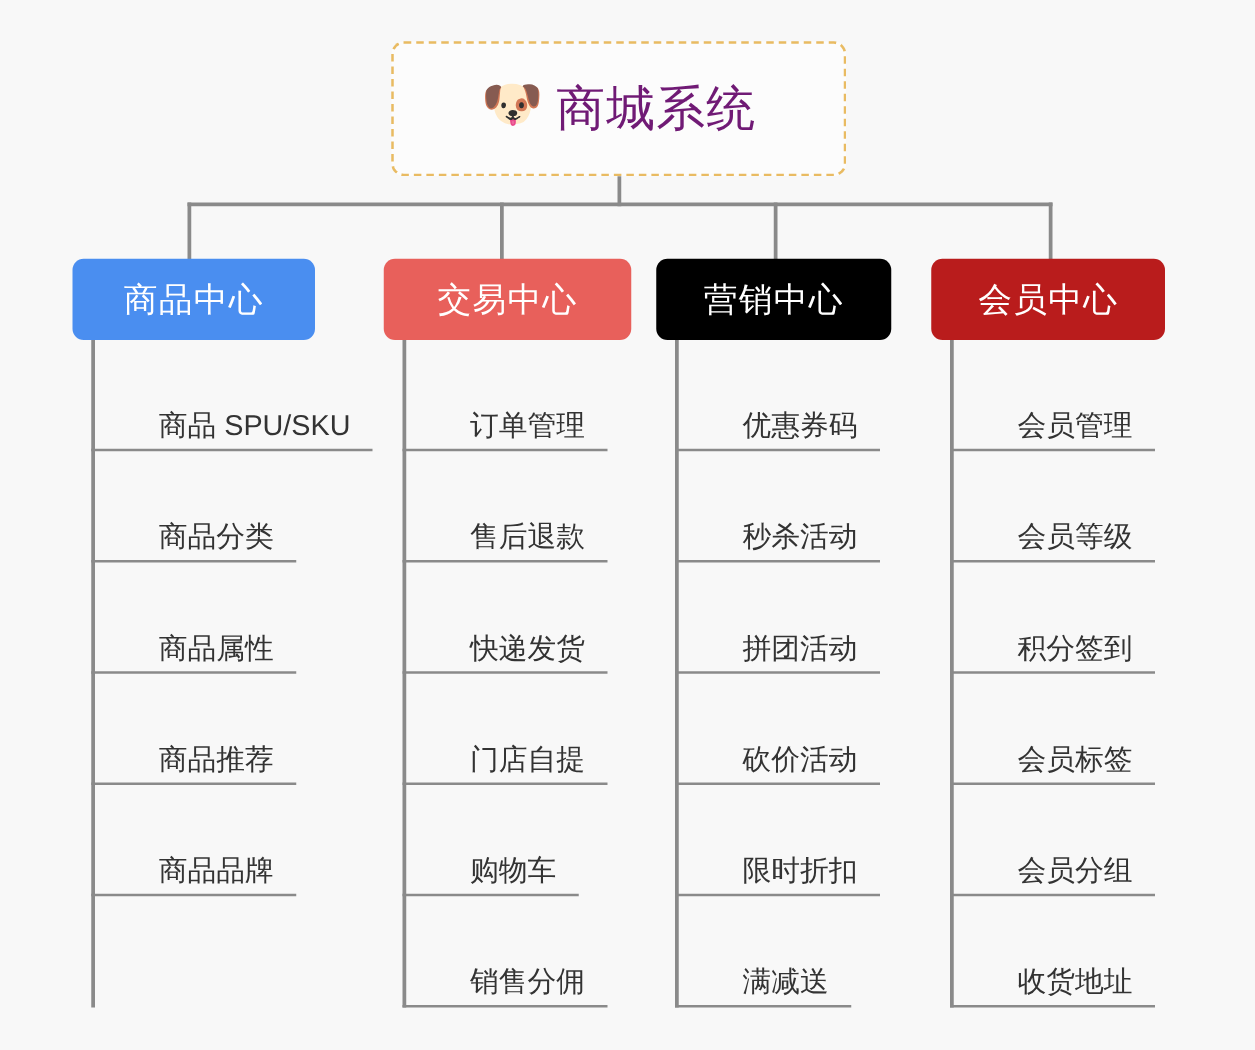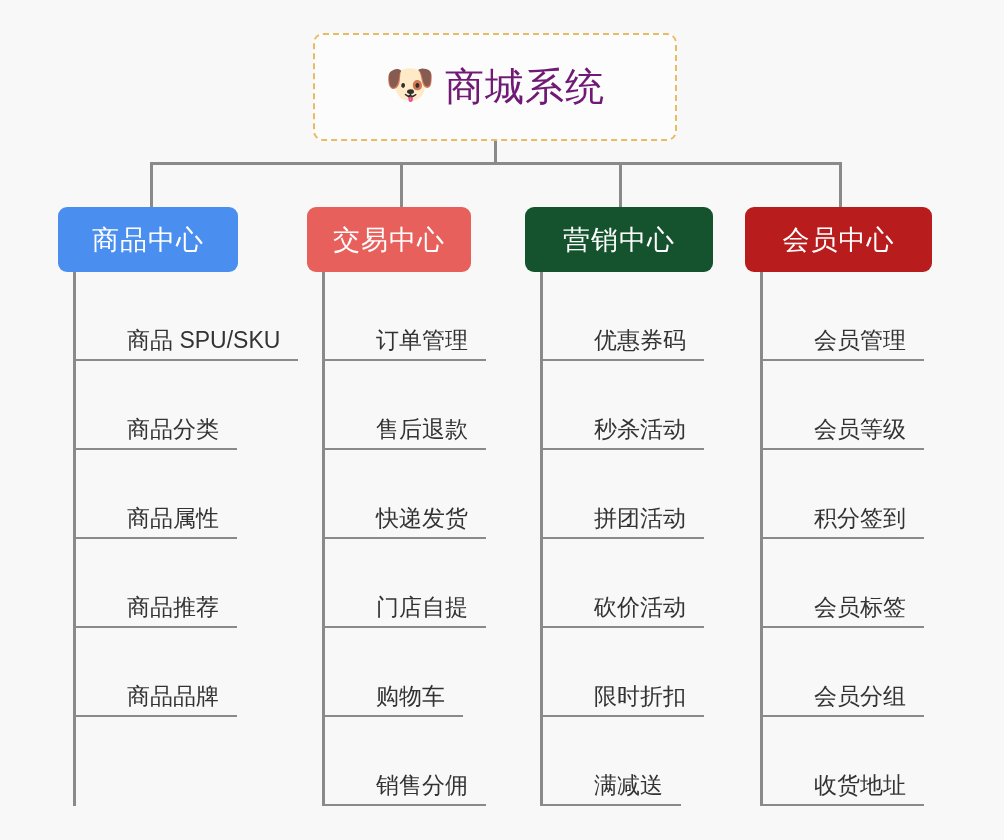--- a/index.html
+++ b/index.html
@@ -117,21 +117,21 @@
   <div class="conn conn-v" style="left:494px; top:141px; height:24px;"></div>
 
   <div class="conn conn-h" style="left:150px; top:162px; width:692px;"></div>
 
   <div class="conn conn-v" style="left:150px; top:162px; height:47px;"></div>
   <div class="conn conn-v" style="left:400px; top:162px; height:47px;"></div>
   <div class="conn conn-v" style="left:619px; top:162px; height:47px;"></div>
   <div class="conn conn-v" style="left:839px; top:162px; height:47px;"></div>
 
   <div class="branch" style="left:58px; width:230px;">
-    <div class="branch-header" style="width:180px; background:#4a8ef0;">
+    <div class="branch-header" style="width:194px; background:#4a8ef0;">
       <span>商品中心</span>
     </div>
     <div class="branch-body">
       <div class="trunk" style="height:534px;"></div>
       <div class="leaf">
           <div class="leaf-inner"><span class="leaf-label">商品 SPU/SKU</span></div>
         </div>
       <div class="leaf">
           <div class="leaf-inner"><span class="leaf-label">商品分类</span></div>
         </div>
@@ -141,21 +141,21 @@
       <div class="leaf">
           <div class="leaf-inner"><span class="leaf-label">商品推荐</span></div>
         </div>
       <div class="leaf">
           <div class="leaf-inner"><span class="leaf-label">商品品牌</span></div>
         </div>
     </div>
   </div>
 
   <div class="branch" style="left:307px; width:220px;">
-    <div class="branch-header" style="width:164px; background:#e8605b;">
+    <div class="branch-header" style="width:198px; background:#e8605b;">
       <span>交易中心</span>
     </div>
     <div class="branch-body">
       <div class="trunk" style="height:534px;"></div>
       <div class="leaf">
           <div class="leaf-inner"><span class="leaf-label">订单管理</span></div>
         </div>
       <div class="leaf">
           <div class="leaf-inner"><span class="leaf-label">售后退款</span></div>
         </div>
@@ -168,21 +168,21 @@
       <div class="leaf">
           <div class="leaf-inner"><span class="leaf-label">购物车</span></div>
         </div>
       <div class="leaf">
           <div class="leaf-inner"><span class="leaf-label">销售分佣</span></div>
         </div>
     </div>
   </div>
 
   <div class="branch" style="left:525px; width:220px;">
-    <div class="branch-header" style="width:188px; background:#14532d;">
+    <div class="branch-header" style="width:188px; background:#000000;">
       <span>营销中心</span>
     </div>
     <div class="branch-body">
       <div class="trunk" style="height:534px;"></div>
       <div class="leaf">
           <div class="leaf-inner"><span class="leaf-label">优惠券码</span></div>
         </div>
       <div class="leaf">
           <div class="leaf-inner"><span class="leaf-label">秒杀活动</span></div>
         </div>

